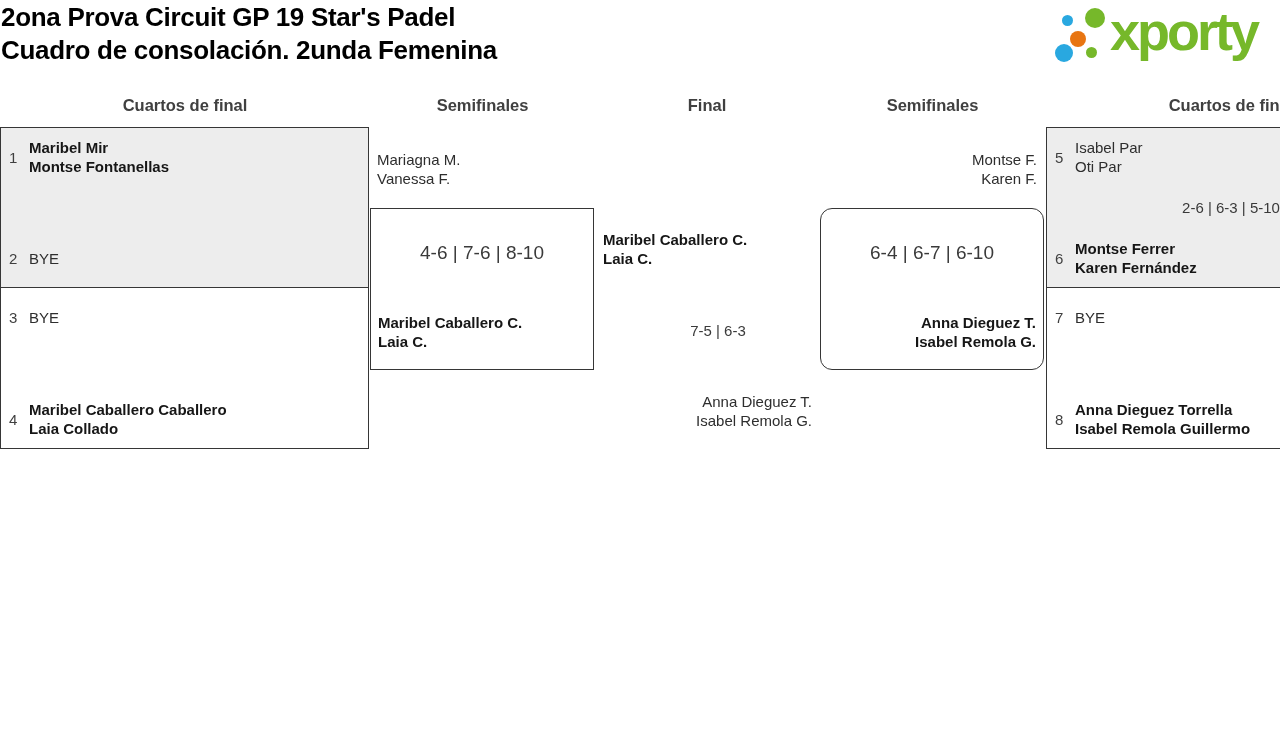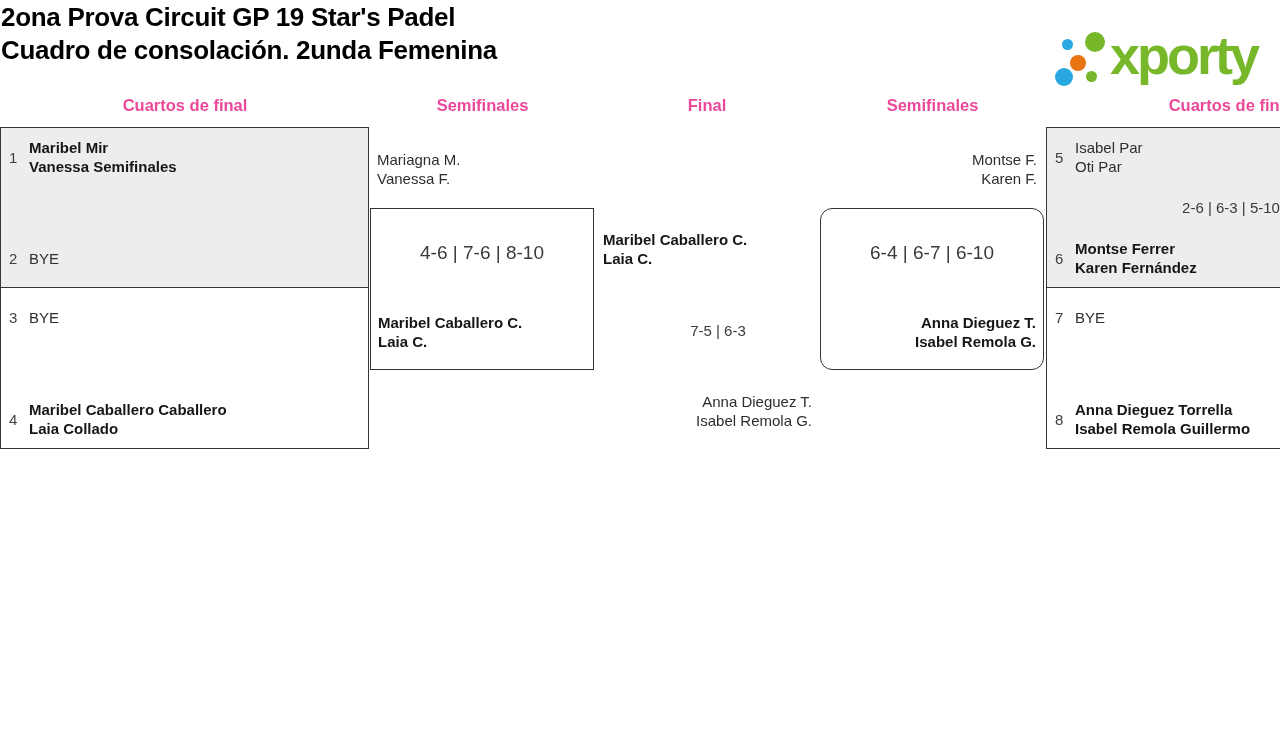--- a/index.html
+++ b/index.html
@@ -4,33 +4,33 @@
 <style>
   html,body { margin:0; padding:0; background:#fff; }
   .stage {
     position:relative; width:1280px; height:626px; overflow:hidden;
     background:#ffffff; font-family:"Liberation Sans", sans-serif; color:#1f1f1f;
   }
 
   
   .title { position:absolute; left:1px; top:1px; font-size:26px; font-weight:bold;
            line-height:33px; letter-spacing:-0.3px; color:#000; white-space:nowrap; }
-  .logo { position:absolute; left:1048px; top:6px; width:232px; height:64px;margin-top:24px; }
+  .logo { position:absolute; left:1048px; top:6px; width:232px; height:64px; }
   .logo .dot { position:absolute; border-radius:50%; }
   .dot-blue-sm   { left:14px; top:9px;  width:11px; height:11px; background:#29a8e0; }
   .dot-green-lg  { left:37px; top:2px;  width:20px; height:20px; background:#76b82a; }
   .dot-orange    { left:22px; top:25px; width:16px; height:16px; background:#e87511; }
   .dot-blue-lg   { left:7px;  top:38px; width:18px; height:18px; background:#29a8e0; }
   .dot-green-sm  { left:38px; top:41px; width:11px; height:11px; background:#76b82a; }
   .wordmark { position:absolute; left:62px; top:-3px; font-size:54px; line-height:56px;
               font-weight:bold; letter-spacing:-3px; color:#76b82a; }
 
   
   .round-header { position:absolute; top:96px; font-size:16.5px; font-weight:bold;
-                  text-align:center; color:#ec4899; white-space:nowrap; }
+                  text-align:center; color:#404040; white-space:nowrap; }
   .rh1 { left:0;      width:370px; }
   .rh2 { left:371px;  width:223px; }
   .rh3 { left:595px;  width:224px; }
   .rh4 { left:820px;  width:225px; }
   .rh5 { left:1046px; width:370px; }
 
   
   .qf { position:absolute; top:127px; width:367px; height:320px;
         border:1.5px solid #363636; background:#fff; }
   .qf-left  { left:0; }
@@ -96,21 +96,21 @@
   <div class="round-header rh3">Final</div>
   <div class="round-header rh4">Semifinales</div>
   <div class="round-header rh5">Cuartos de final</div>
 
   <div class="qf qf-left">
     <div class="half half-top">
       <div class="team winner">
         <span class="seed">1</span>
         <span class="names">
           <div>Maribel Mir</div>
-          <div>Vanessa Semifinales</div>
+          <div>Montse Fontanellas</div>
         </span>
       </div>
       <div class="team">
         <span class="seed">2</span>
         <span class="names">BYE</span>
       </div>
     </div>
     <div class="half">
       <div class="team">
         <span class="seed">3</span>

